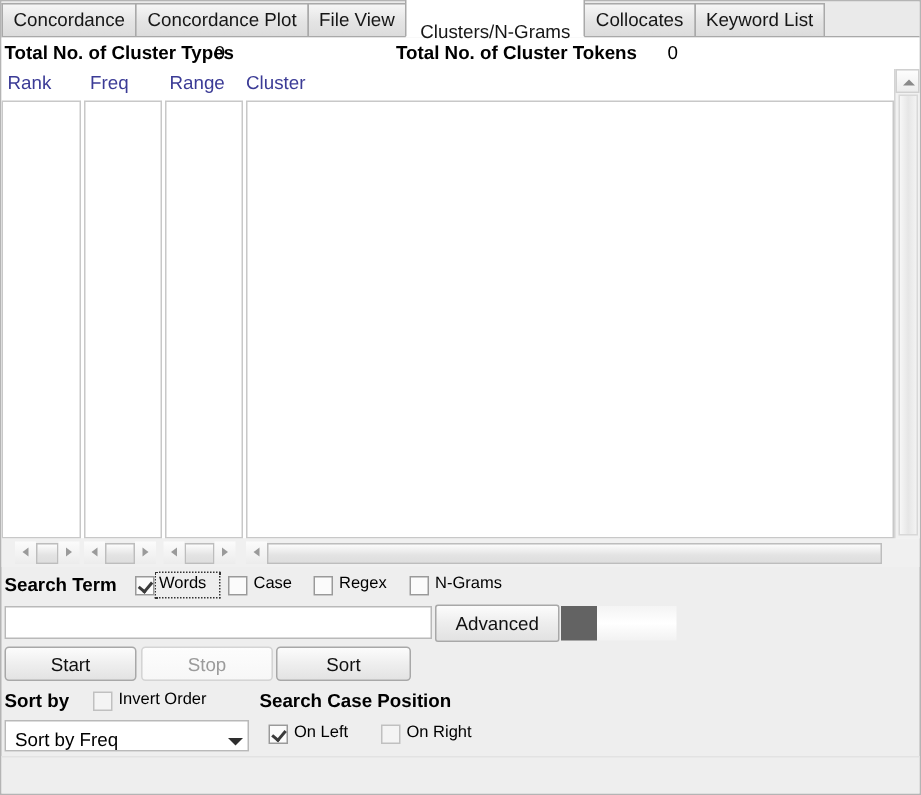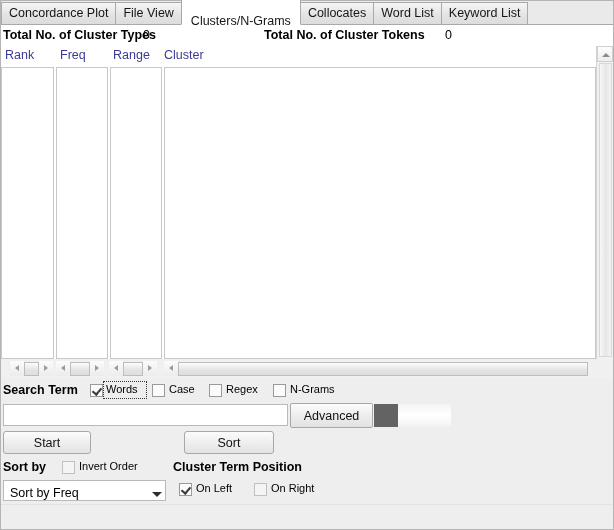--- a/index.html
+++ b/index.html
@@ -391,33 +391,33 @@
     border-top: 1px solid #e2e2e2;
   }
 </style>
 </head>
 <body>
 
 <div id="app">
 
   <div class="tabbar">
     <div class="tab">
+      <span>Concordance</span>
+    </div>
+    <div class="tab">
       <span>Concordance Plot</span>
     </div>
     <div class="tab">
       <span>File View</span>
     </div>
     <div class="tab selected">
       <span>Clusters/N-Grams</span>
     </div>
     <div class="tab">
       <span>Collocates</span>
-    </div>
-    <div class="tab">
-      <span>Word List</span>
     </div>
     <div class="tab">
       <span>Keyword List</span>
     </div>
   </div>
 
   <div class="totals">
     <span class="lbl" id="tot-types-lbl">Total No. of Cluster Types</span>
     <span class="val" id="tot-types-val">0</span>
     <span class="lbl" id="tot-tokens-lbl">Total No. of Cluster Tokens</span>
@@ -482,28 +482,29 @@
 
   <div class="inputrow">
     <input id="search-input" type="text" placeholder="" style="">
     <button id="advanced-btn">Advanced</button>
     <div id="advanced-artifact"></div>
     <div id="advanced-artifact2"></div>
   </div>
 
   <div class="btnrow">
     <button class="btn" id="start-btn">Start</button>
+    <button class="btn disabled" id="stop-btn">Stop</button>
     <button class="btn" id="sort-btn">Sort</button>
   </div>
 
   <div class="sortrow">
     <span class="hdr" id="sortby-lbl">Sort by</span>
     <div class="cb disabled" id="cb-invert"></div>
     <span class="cbtext" id="tx-invert">Invert Order</span>
-    <span class="hdr" id="stp-lbl">Cluster Term Position</span>
+    <span class="hdr" id="stp-lbl">Search Case Position</span>
   </div>
 
   <div class="bottomrow">
     <div id="sort-select">
       <span id="sort-select-text">Sort by Freq</span>
       <span id="sort-select-arrow"></span>
     </div>
 
     <div class="cb checked" id="cb-onleft"></div>
     <span class="cbtext" id="tx-onleft">On Left</span>

